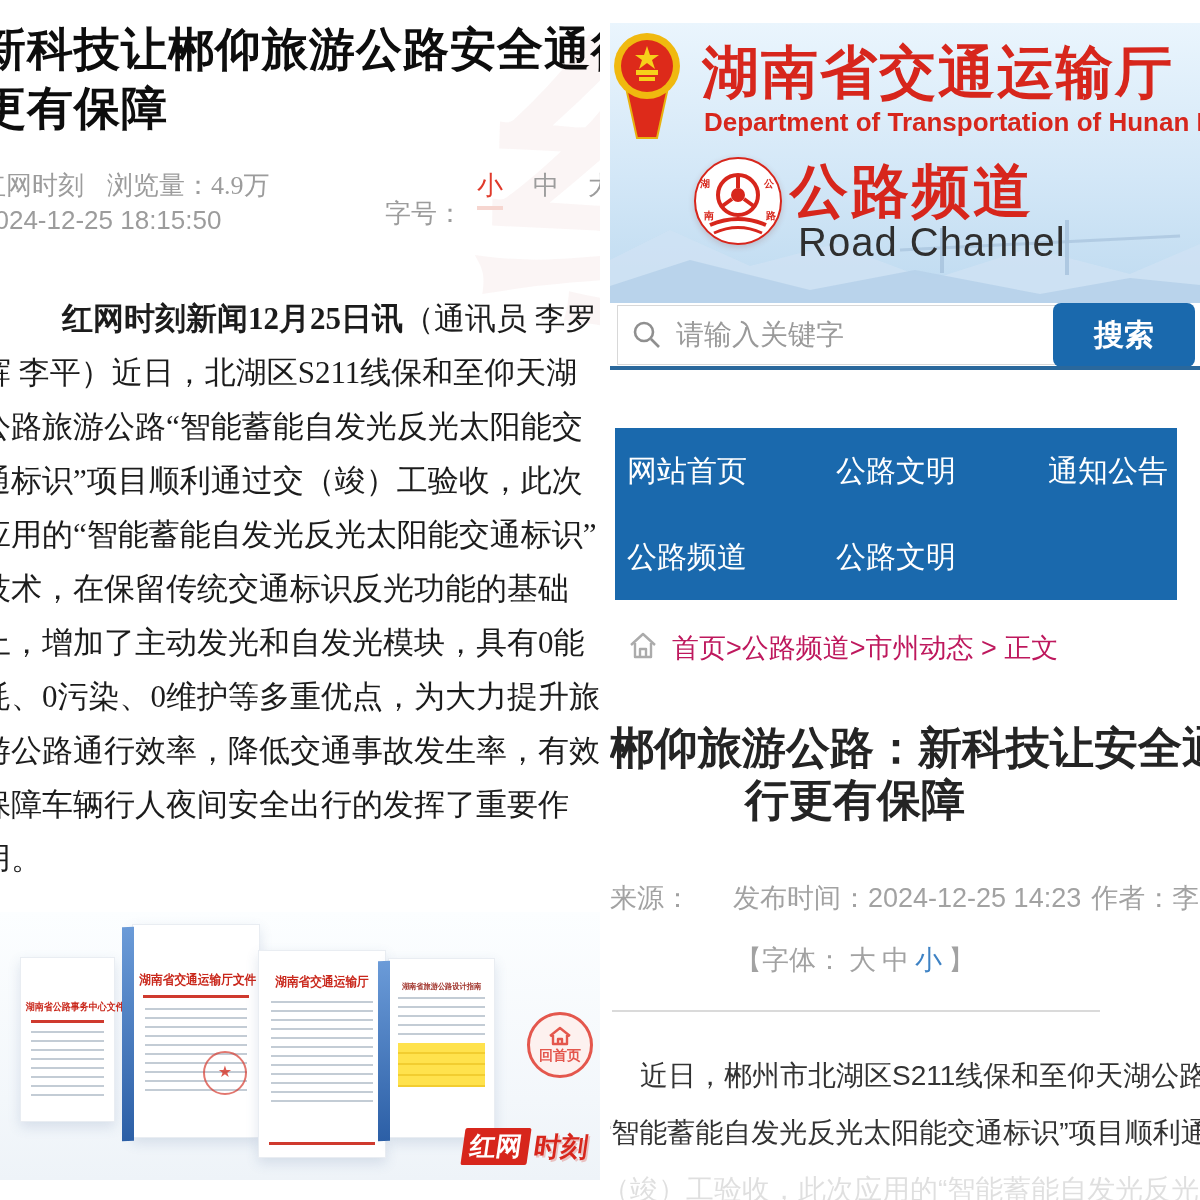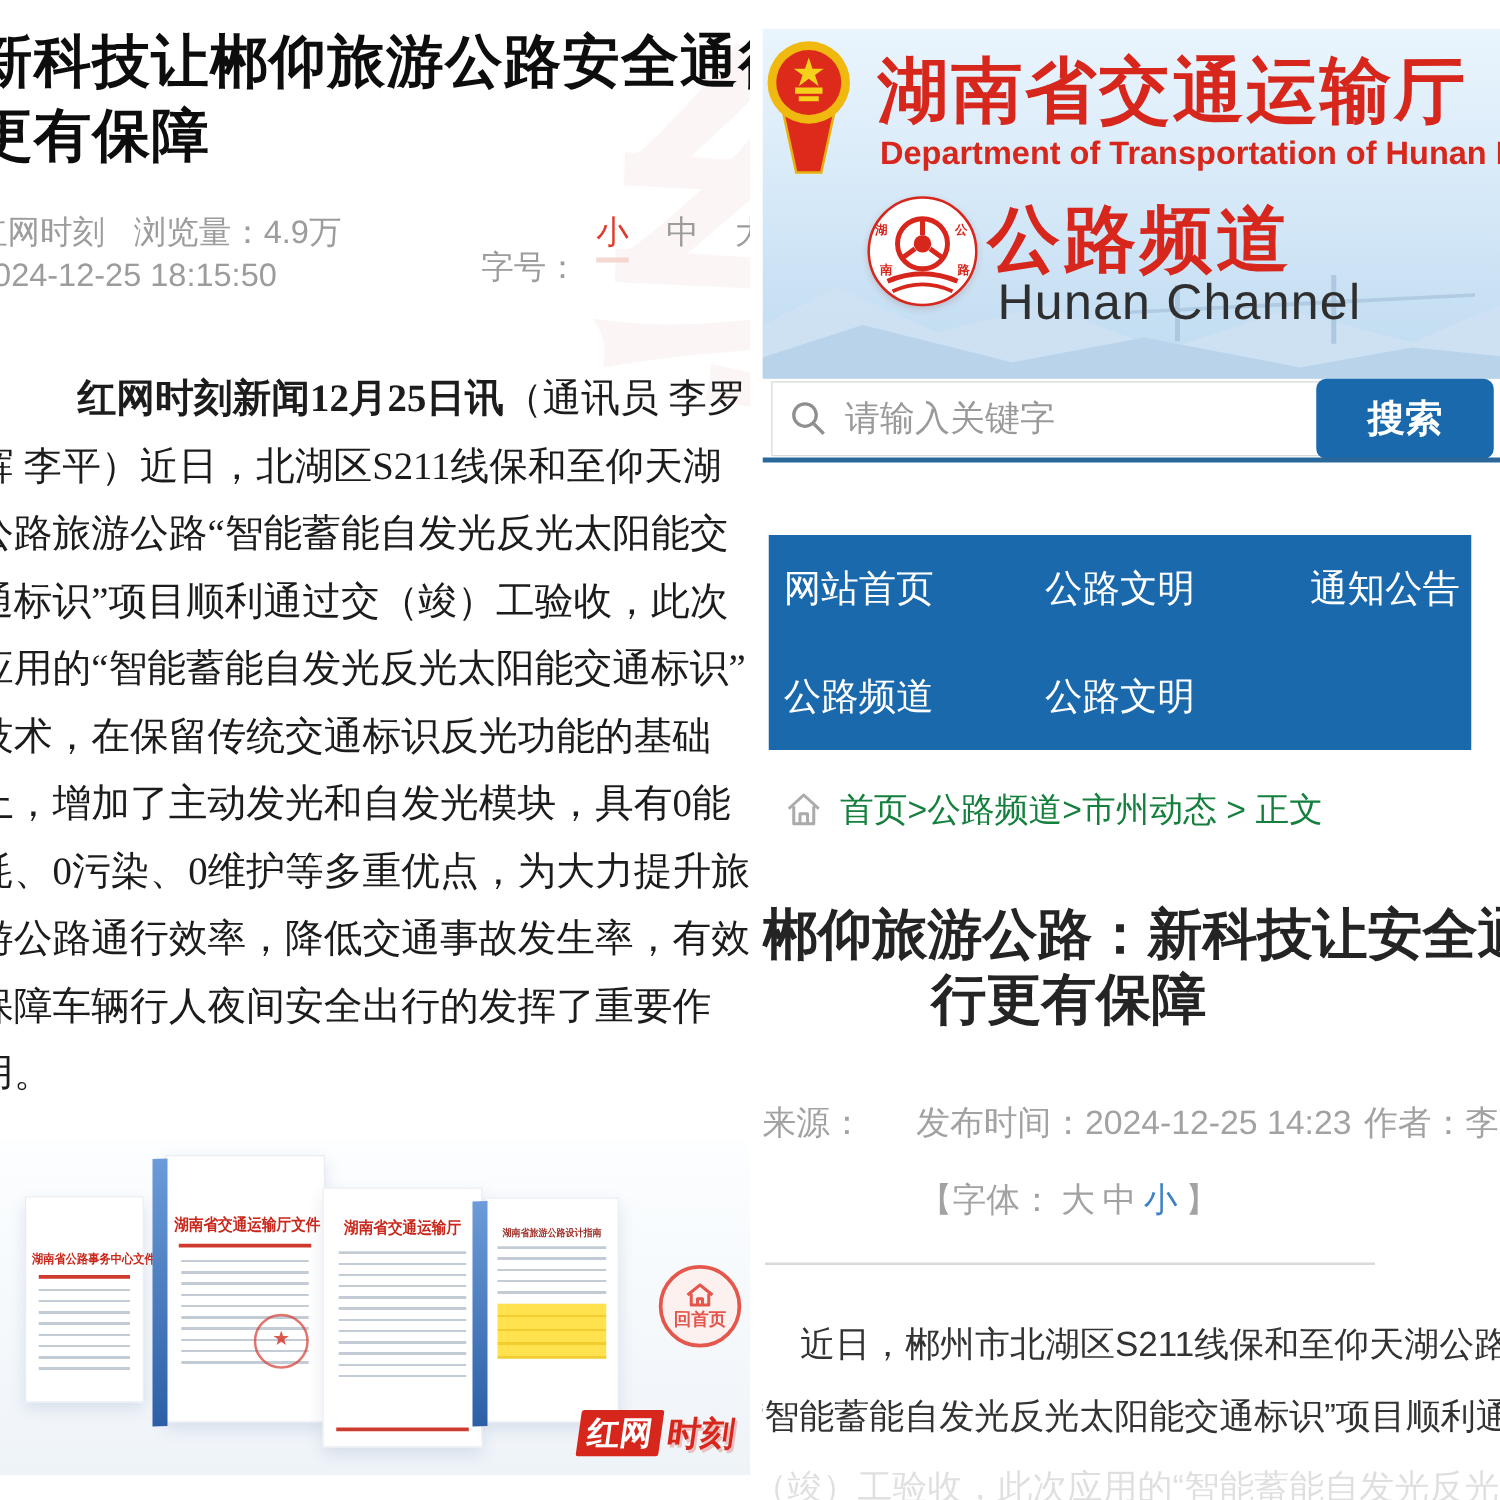--- a/index.html
+++ b/index.html
@@ -8,21 +8,21 @@
 
   
   .left-page{position:absolute;left:0;top:0;width:600px;height:1200px;overflow:hidden;background:#fff;}
   .lp-wm{position:absolute;left:492px;top:40px;font-size:310px;font-weight:900;
          color:rgba(175,60,50,0.05);transform:rotate(10deg);line-height:1;}
   #lp-title{position:absolute;left:-20px;top:20px;width:700px;color:#0d0d0d;}
   .lp-title-line{font-size:46px;font-weight:800;line-height:59px;white-space:nowrap;letter-spacing:1px;}
   .lp-meta{position:absolute;top:168px;left:0;width:600px;height:40px;font-size:26px;color:#9c9c9c;}
   .lp-meta span{position:absolute;white-space:nowrap;}
   .m-source{left:-20px;}
-  .m-views{left:107px;}
+  .m-views{left:107px;font-family:Liberation Serif, serif;}
   .m-fslabel{left:385px;margin-top:28px;}
   .m-small{left:477px;color:#e03a2b;border-bottom:4px solid #f6d6d0;padding-bottom:3px;}
   .m-med{left:533px;}
   .m-large{left:588px;}
   .lp-date{position:absolute;top:205px;left:-20px;font-size:26px;color:#9c9c9c;white-space:nowrap;}
   #lp-body{position:absolute;left:-20px;top:292px;width:700px;
            font-family:"Liberation Serif","DejaVu Serif",serif;font-size:31px;line-height:54px;color:#1c1c1c;}
   .lp-line{white-space:nowrap;}
   .lp-line:first-child{padding-left:82px;}
   .lp-line .b{font-weight:700;}
@@ -86,21 +86,21 @@
        border:1px solid #d8d8d8;background:#fff;font-size:28px;color:#666;padding:0 10px 0 58px;outline:none;}
   .rp-search-input::placeholder{color:#9a9a9a;}
   .rp-search-icon{position:absolute;left:22px;top:320px;}
   .rp-search-btn{position:absolute;left:443px;top:303px;width:142px;height:64px;background:#1a69ad;
        border:none;border-radius:8px;color:#fff;font-size:30px;font-weight:700;cursor:pointer;}
   .rp-search-line{position:absolute;left:0;top:366px;width:590px;height:4px;background:#2a689c;}
   #rp-nav{position:absolute;left:5px;top:428px;width:562px;height:172px;background:#1a69ad;
        display:grid;grid-template-columns:209px 212px 1fr;grid-template-rows:86px 86px;
        align-items:center;box-sizing:border-box;padding-left:12px;}
   .rp-nav-item{color:#fff;font-size:30px;white-space:nowrap;cursor:pointer;}
-  .rp-crumb{position:absolute;left:17px;top:630px;display:flex;align-items:center;color:#15803d;font-size:27px;}
+  .rp-crumb{position:absolute;left:17px;top:630px;display:flex;align-items:flex-start;color:#be185d;font-size:27px;}
   .rp-crumb svg{margin-right:13px;}
   #rp-art-title{position:absolute;left:0;top:722px;width:490px;text-align:center;color:#242424;}
   .rp-art-line{font-size:44px;font-weight:800;line-height:52px;white-space:nowrap;}
   .rp-meta{position:absolute;left:0;top:880px;width:490px;text-align:center;color:#a2a2a2;font-size:27px;white-space:nowrap;}
   .rp-meta .gap1{display:inline-block;width:42px;}
   .rp-meta .gap2{display:inline-block;width:10px;}
   .rp-fontrow{position:absolute;left:0;top:942px;width:490px;text-align:center;color:#a2a2a2;font-size:27px;}
   .rp-fontrow span{margin:16px 3px;}
   .rp-font-small{color:#3e82c4;cursor:pointer;}
   .rp-font-opt{cursor:pointer;}
@@ -209,21 +209,21 @@
         <path d="M42 29 V16 M36 40 L25 48 M48 40 L59 48" stroke="#d7261c" stroke-width="4"></path>
         <path d="M14 66 Q42 54 70 66" stroke="#d7261c" stroke-width="4" fill="none"></path>
         <path d="M18 74 Q42 63 66 74" stroke="#d7261c" stroke-width="3" fill="none"></path>
       </svg>
       <span class="lg-ch c1">湖</span>
       <span class="lg-ch c2">南</span>
       <span class="lg-ch c3">公</span>
       <span class="lg-ch c4">路</span>
     </div>
     <div class="rp-channel">公路频道</div>
-    <div class="rp-channel-en">Hunan Channel</div>
+    <div class="rp-channel-en">Road Channel</div>
   </div>
 
   <input class="rp-search-input" type="text" placeholder="请输入关键字" style="">
   <svg class="rp-search-icon" width="30" height="30" viewBox="0 0 30 30">
     <circle cx="12" cy="12" r="9" fill="none" stroke="#8f8f8f" stroke-width="2.6"></circle>
     <path d="M19 19 L27 27" stroke="#8f8f8f" stroke-width="2.6"></path>
   </svg>
   <button class="rp-search-btn">搜索</button>
   <div class="rp-search-line"></div>
 

